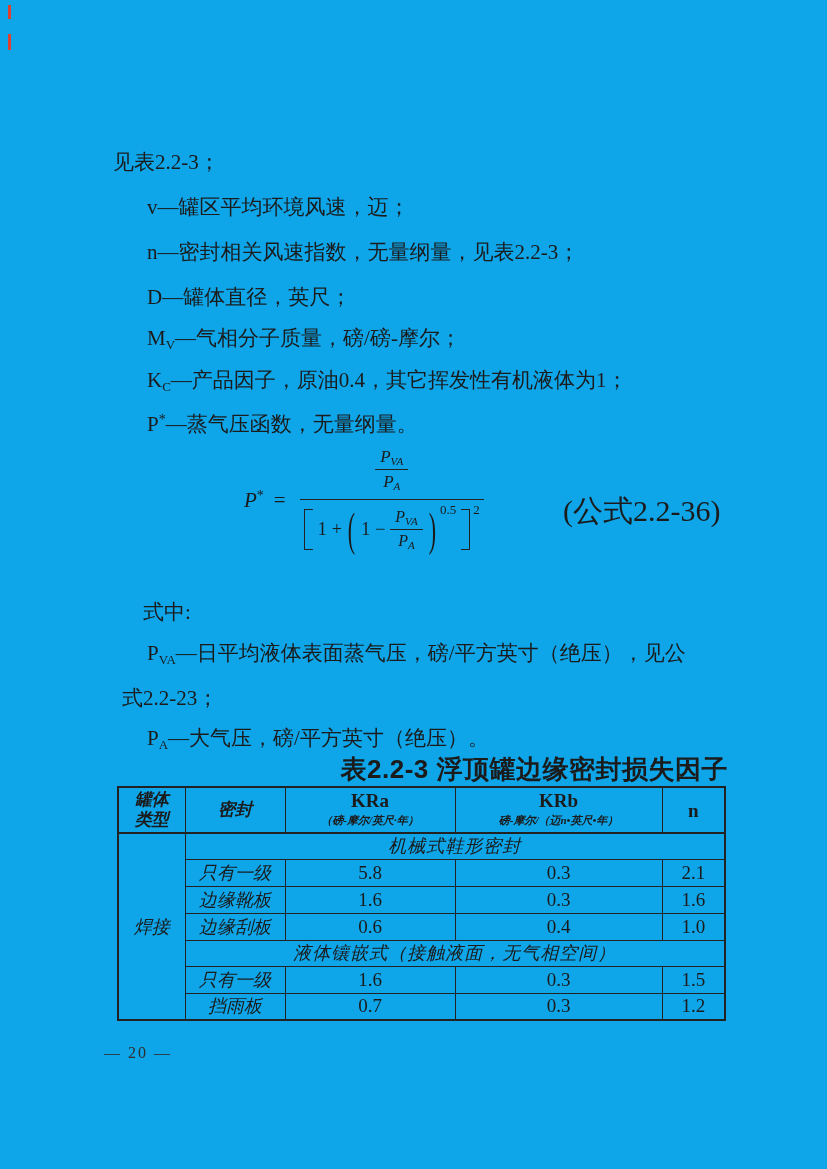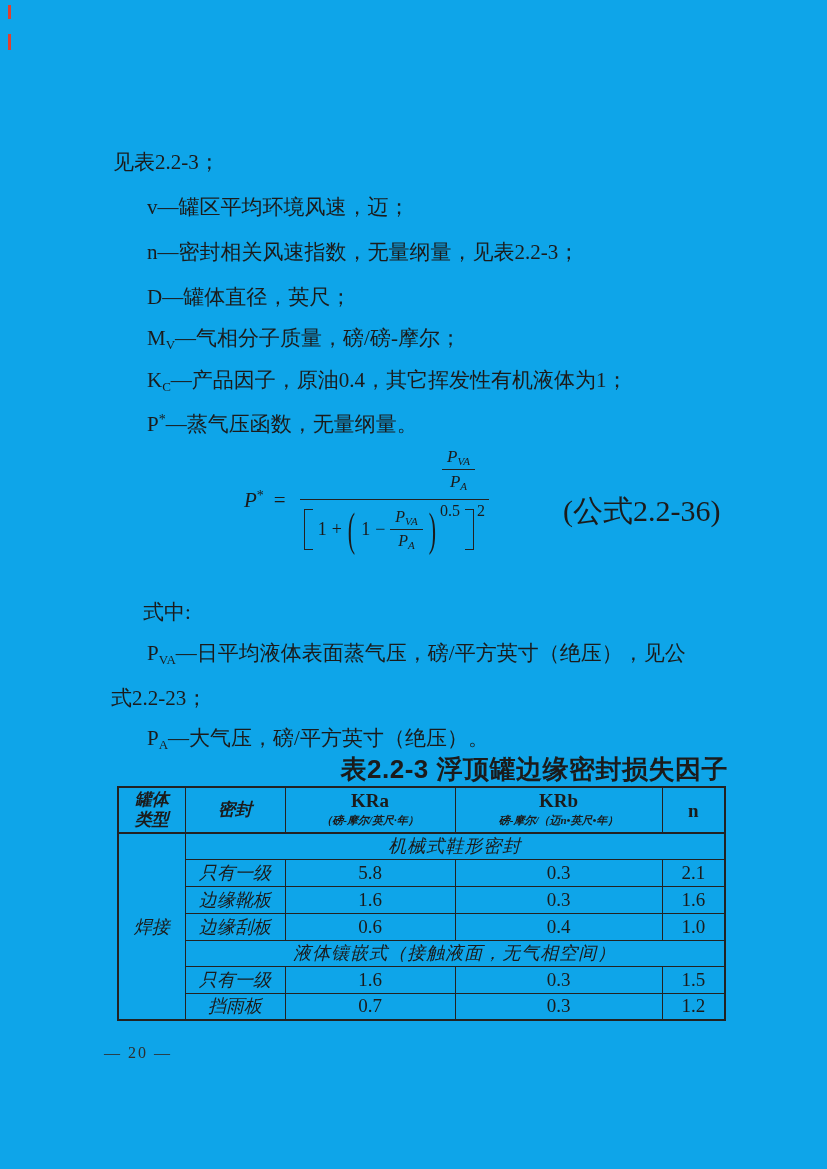--- a/index.html
+++ b/index.html
@@ -13,32 +13,32 @@
   #rm2 { top:34px; height:16px; }
 
   .tline { position:absolute; font-size:21px; line-height:28px; white-space:nowrap; }
   sub.v { font-size:13px; vertical-align:-4px; }
   sup.v { font-size:14px; vertical-align:7px; }
 
   
   .formula { position:absolute; left:244px; top:447px; display:flex; align-items:center; gap:14px; }
   .f-lhs { font-size:21px; font-style:italic; }
   .f-eq { font-style:normal; margin-left:10px; }
-  .bigfrac { display:inline-flex; flex-direction:column; align-items:flex-end; }
+  .bigfrac { display:inline-flex; flex-direction:column; align-items:center; }
   .bf-num { padding:0 14px 7px; }
   .bf-den { border-top:1.6px solid #222; padding:8px 4px 2px; display:inline-flex; align-items:center; gap:5px; font-size:18px; }
   .sfrac { display:inline-flex; flex-direction:column; align-items:center; font-size:17px; font-style:italic; }
   .sfrac .sf-num { padding:0 5px 2px; border-bottom:1.2px solid #222; }
   .sfrac .sf-den { padding-top:2px; }
   .sfrac sub { font-size:11px; vertical-align:-3px; font-style:italic; }
   .bf-den .sfrac { font-size:16px; }
   .sqb-l { width:8px; align-self:stretch; border:1.6px solid #222; border-right:none; margin:1px 0; }
   .sqb-r { width:8px; align-self:stretch; border:1.6px solid #222; border-left:none; margin:1px 0; }
   .paren { display:inline-block; font-size:22px; transform:scaleY(2.1); font-weight:300; padding:0 1px; font-style:normal; }
-  .exp { font-size:16px; align-self:flex-start; margin:-6px 0 0 -2px; font-style:normal; }
+  .exp { font-size:13px; align-self:flex-start; margin:-6px 0 0 -2px; font-style:normal; }
   .f-label { position:absolute; left:563px; top:491px; font-size:30px; }
 
   
   .tbl-title { position:absolute; left:113px; top:752px; width:615px; text-align:right;
     font-family:"Liberation Sans","DejaVu Sans",sans-serif; font-weight:bold; font-size:26px; letter-spacing:0.5px; }
   table.loss { position:absolute; left:117px; top:786px; border-collapse:collapse; table-layout:fixed; }
   table.loss td, table.loss th { border:1px solid #222; text-align:center; vertical-align:middle; padding:0 2px; overflow:hidden; }
   table.loss { border:2px solid #222; }
   table.loss tr.hdr th { border-bottom:2px solid #222; }
   .hdr-cn { font-weight:bold; font-style:italic; font-size:17px; line-height:20px; display:block; }
@@ -99,21 +99,21 @@
         <sup class="exp">2</sup>
       </span>
     </span>
   </div>
   <div class="f-label">(公式2.2-36)</div>
 
   <div class="tline" style="left:143px; top:598px;">式中:</div>
 
   <div class="tline" style="left:147px; top:639px;"><span>P</span><sub class="v">VA</sub><span>—日平均液体表面蒸气压，磅/平方英寸（绝压），见公</span></div>
 
-  <div class="tline" style="left:111px; top:684px;">式2.2-23；</div>
+  <div class="tline" style="left:122px; top:684px;">式2.2-23；</div>
 
   <div class="tline" style="left:147px; top:724px;"><span>P</span><sub class="v">A</sub><span>—大气压，磅/平方英寸（绝压）。</span></div>
 
   <div class="tbl-title">表2.2-3 浮顶罐边缘密封损失因子</div>
 
   <table class="loss">
     <colgroup>
       <col style="width:67px">
         <col style="width:100px">
         <col style="width:170px">

